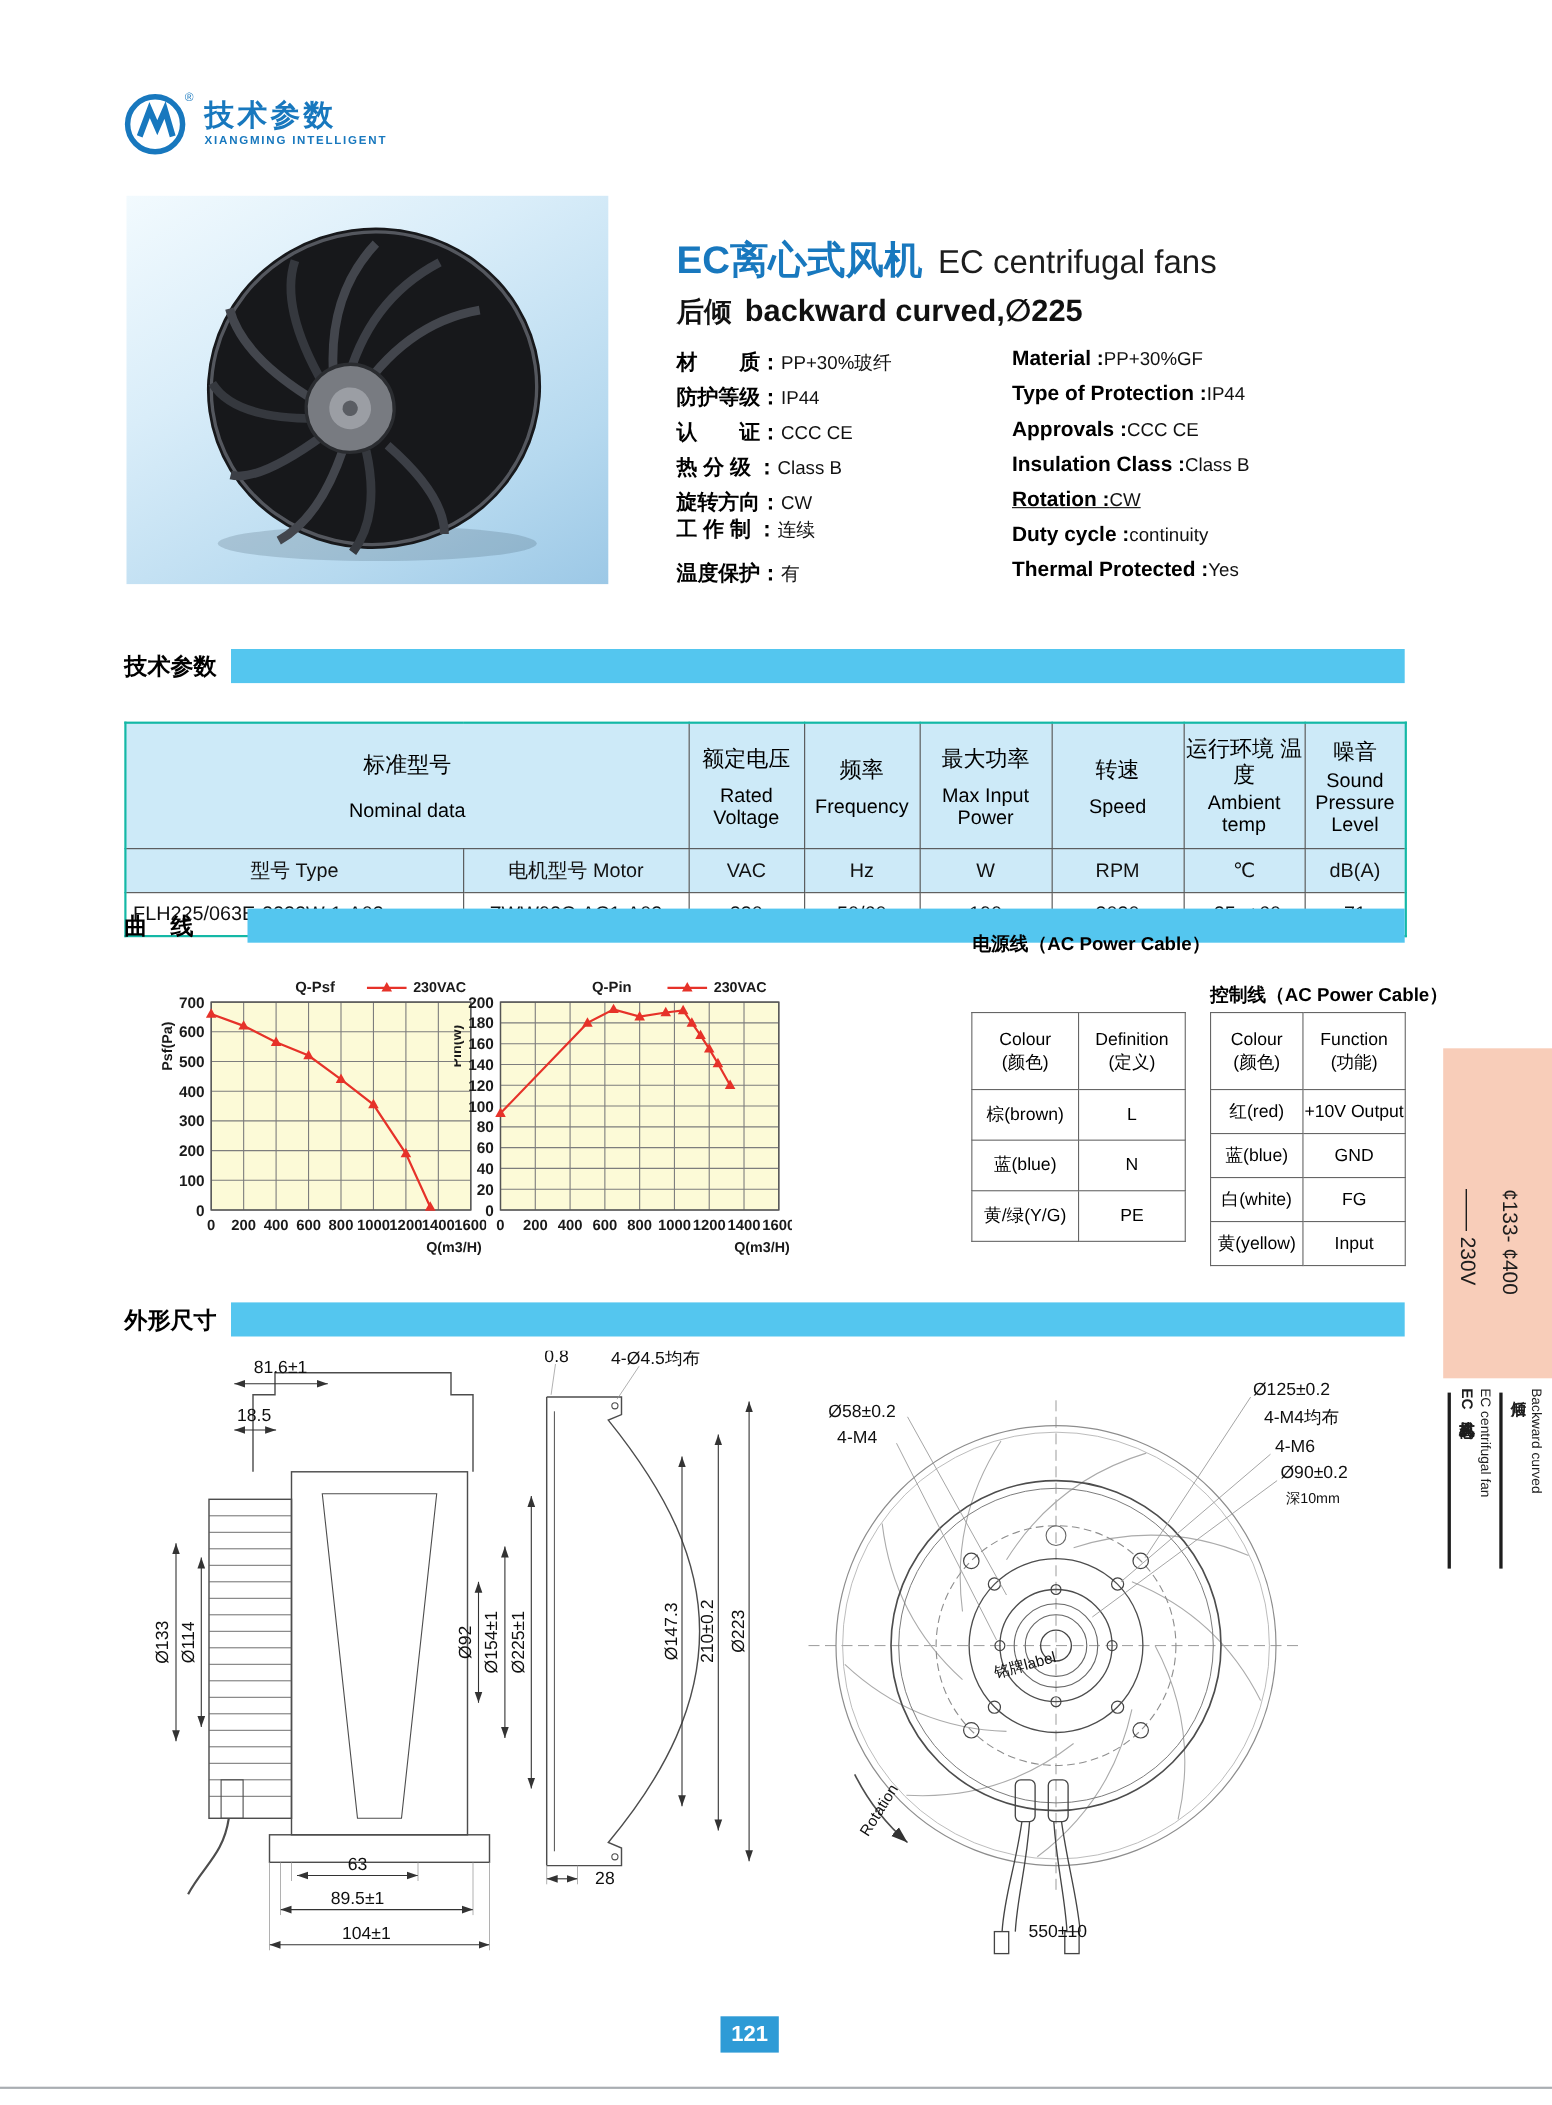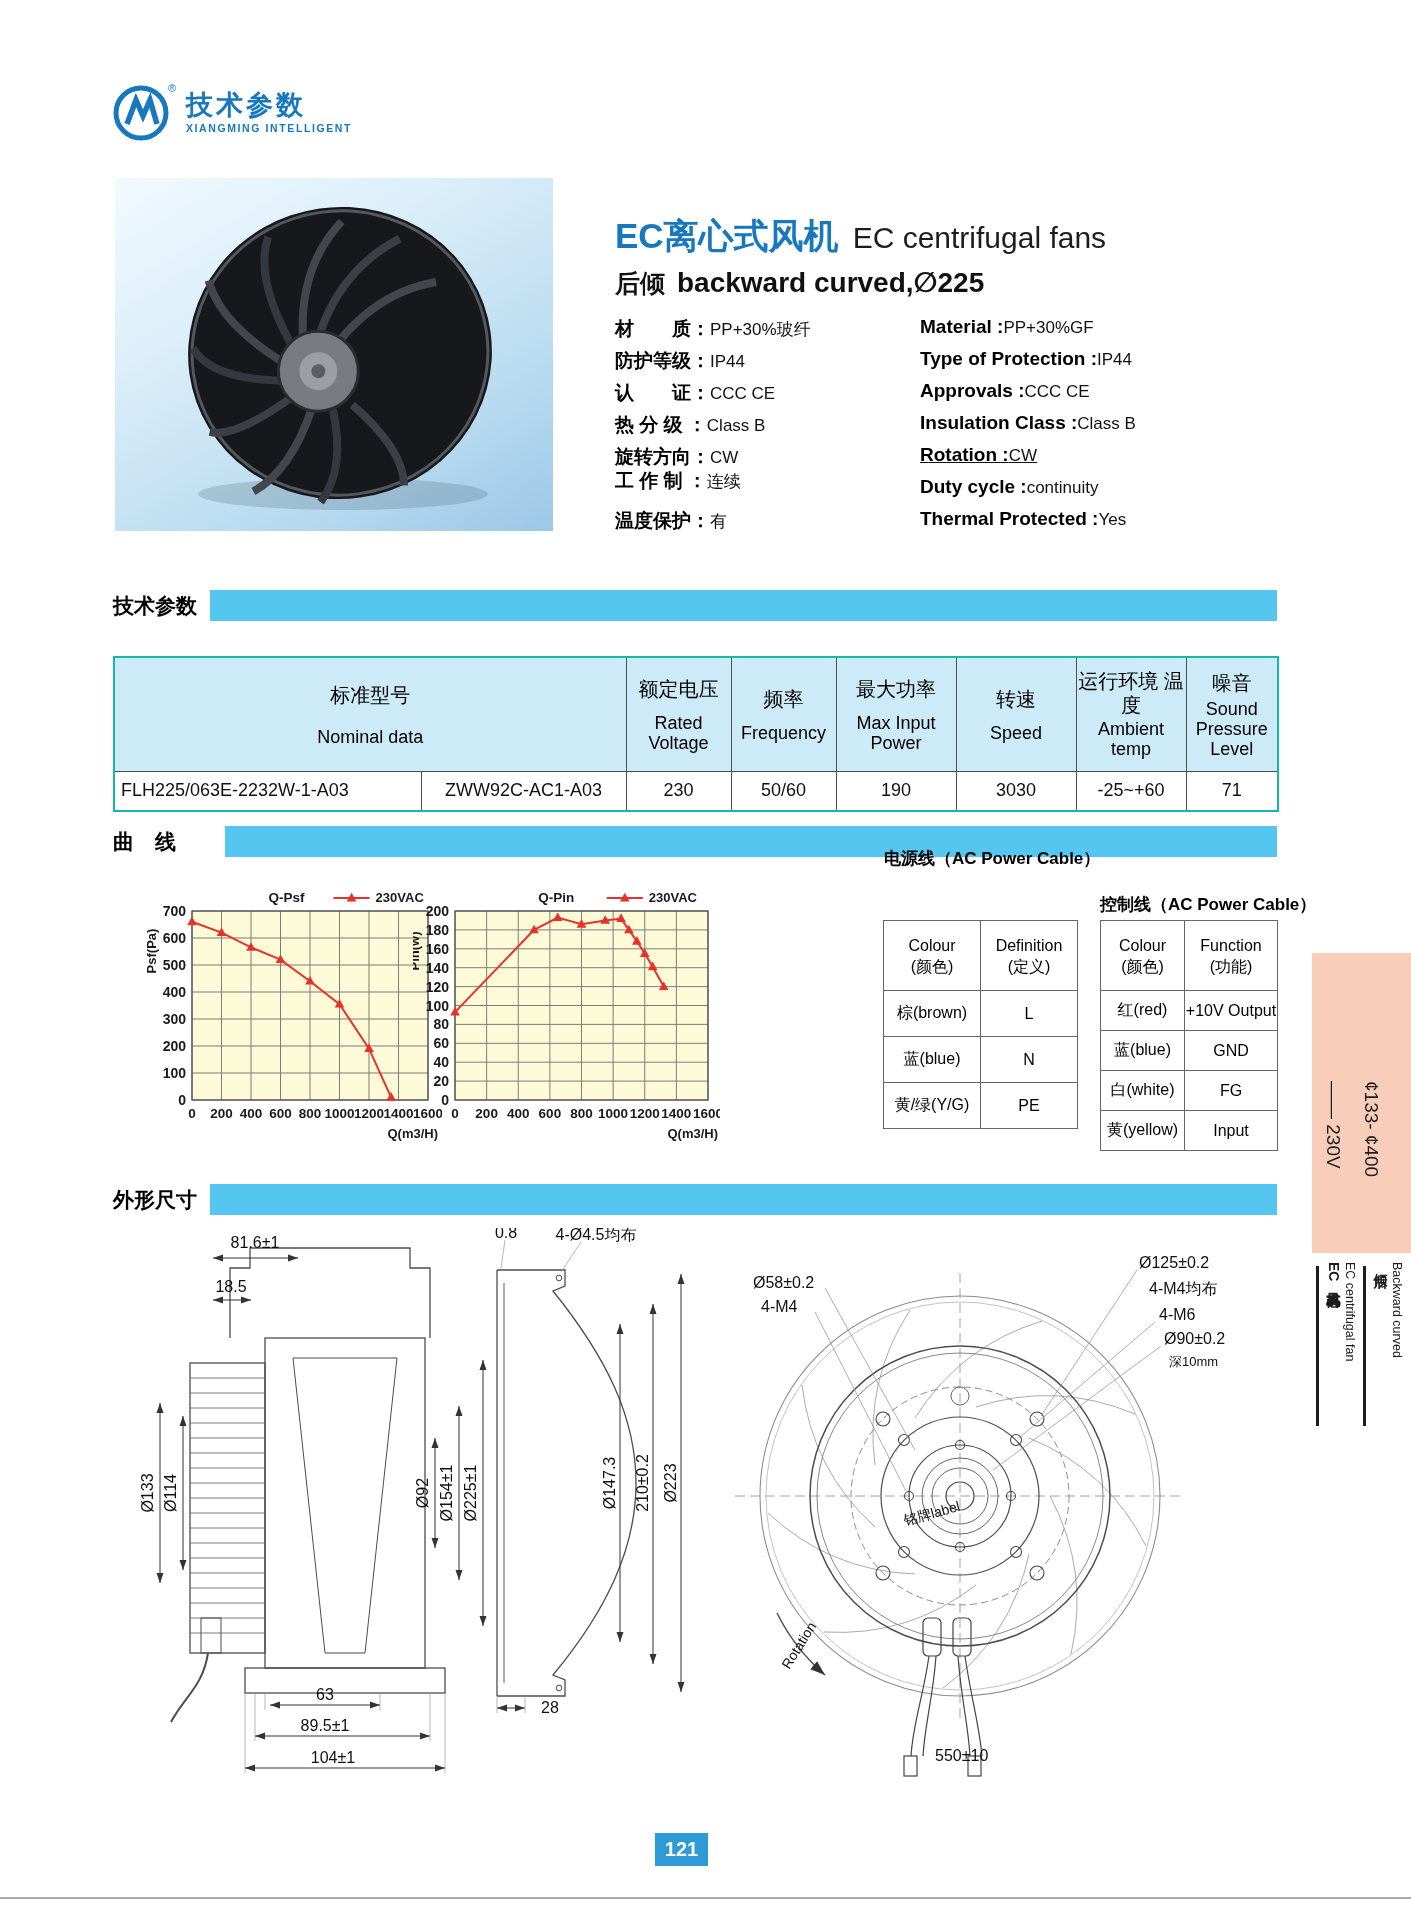--- a/index.html
+++ b/index.html
@@ -177,20 +177,30 @@
           <span class="en">Speed</span>
         </td>
     <td class="hd">
           <span class="zh" style="line-height:24px">运行环境 温度</span>
           <span class="en" style="margin-top:2px">Ambient temp</span>
         </td>
     <td class="hd">
           <span class="zh">噪音</span>
           <span class="en" style="line-height:20px;margin-top:2px">Sound Pressure Level</span>
         </td>
+  </tr>
+  <tr class="h2">
+    <td>型号  Type</td>
+    <td>电机型号  Motor</td>
+    <td>VAC</td>
+    <td>Hz</td>
+    <td>W</td>
+    <td>RPM</td>
+    <td>℃</td>
+    <td>dB(A)</td>
   </tr>
   <tr class="dr">
     <td class="lft">FLH225/063E-2232W-1-A03</td>
     <td>ZWW92C-AC1-A03</td>
     <td>230</td>
     <td>50/60</td>
     <td>190</td>
     <td>3030</td>
     <td>-25~+60</td>
     <td>71</td>

